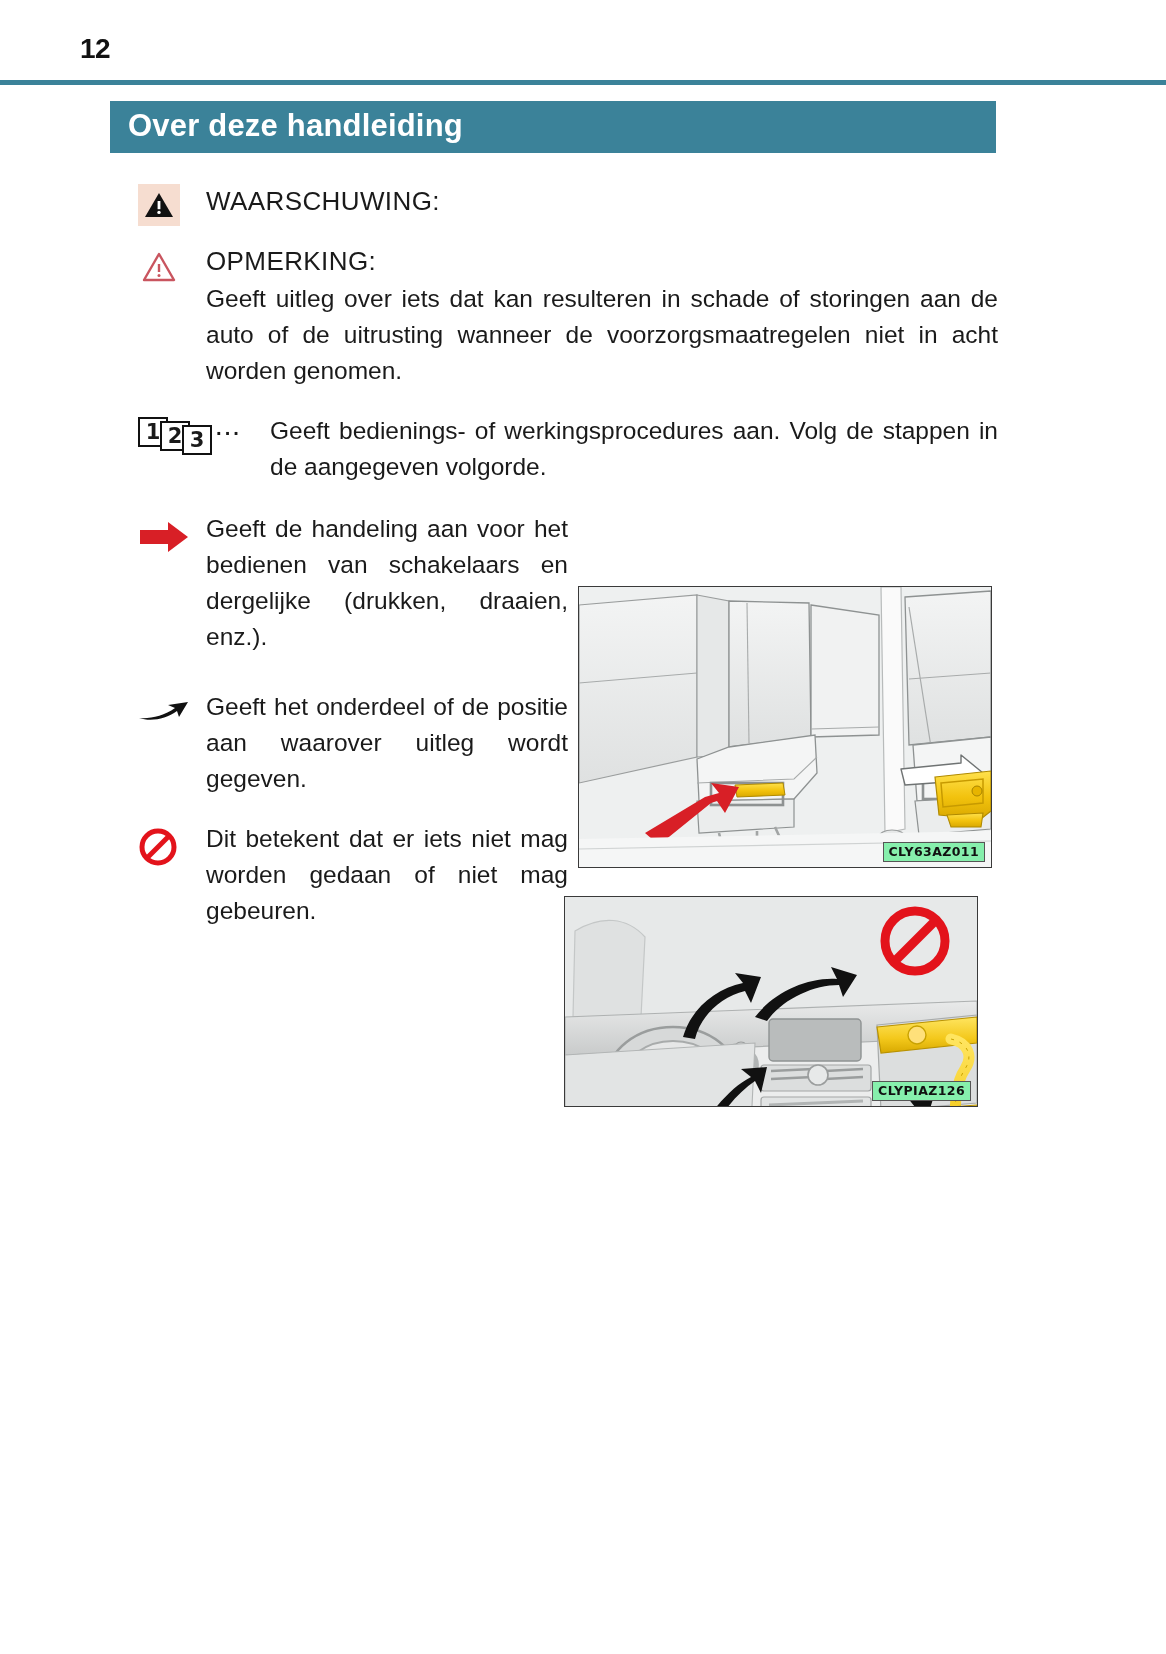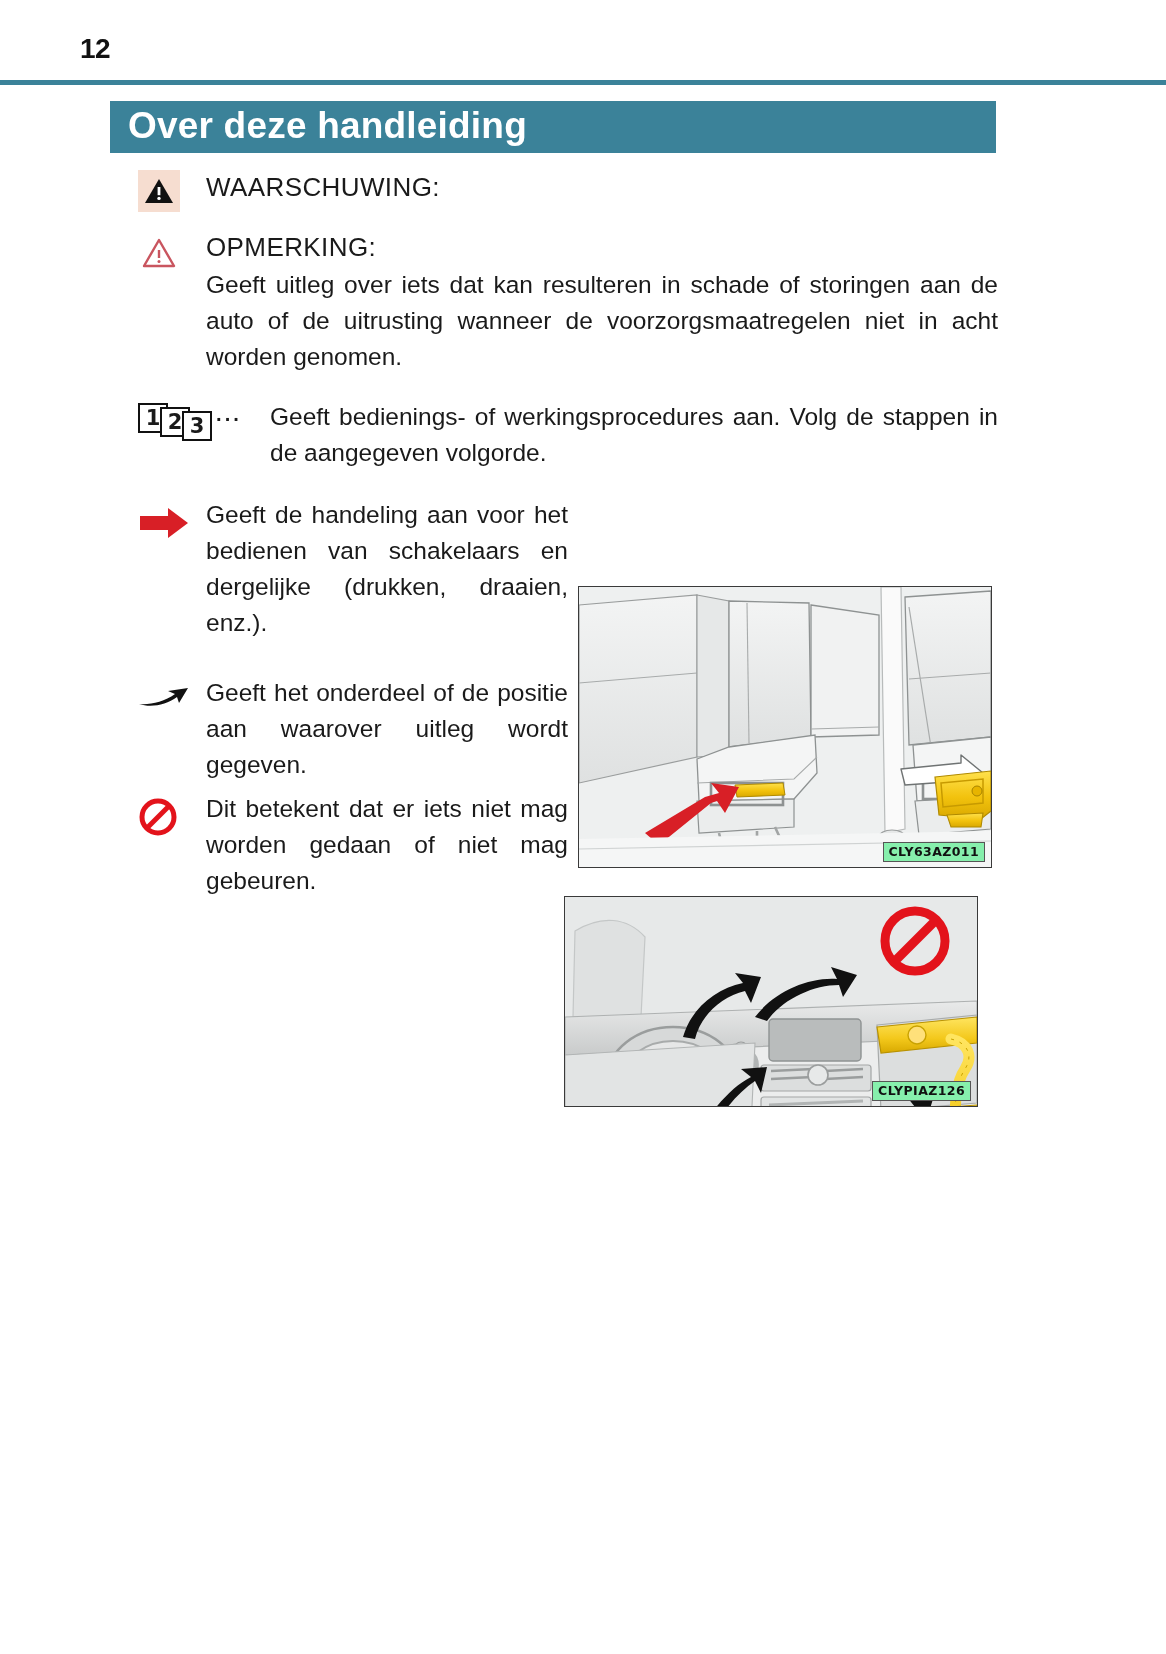--- a/index.html
+++ b/index.html
@@ -39,30 +39,30 @@
     width: 886px;
     height: 52px;
     background: #3b8299;
   }
   .title-bar-text {
     position: absolute;
     left: 18px;
     top: 50%;
     transform: translateY(-52%);
     color: #ffffff;
-    font-size: 37px;
+    font-size: 31px;
     font-weight: bold;
     letter-spacing: 0.2px;
   }
 
   
   .content {
     position: absolute;
     left: 138px;
-    top: 168px;
+    top: 182px;
     width: 860px;
   }
 
   .block { position: relative; margin-bottom: 18px; }
 
   .icon-col {
     position: absolute;
     left: 0;
     top: 0;
     width: 60px;
@@ -212,21 +212,21 @@
       <div class="icon-arrow-red">
         <svg width="52" height="32" viewBox="0 0 52 32" aria-hidden="true">
           <polygon points="2,9 30,9 30,1 50,16 30,31 30,23 2,23" fill="#d81f26"></polygon>
         </svg>
       </div>
     </div>
     <div class="txt justify" style="width:362px;">Geeft de handeling aan voor het bedienen van schakelaars en dergelijke (drukken, draaien, enz.).</div>
   </div>
 
 
-  <div class="block" style="margin-bottom:8px; width:430px;">
+  <div class="block" style="margin-bottom:24px; width:430px;">
     <div class="icon-col">
       <div class="icon-swoosh">
         <svg width="52" height="26" viewBox="0 0 52 26" aria-hidden="true">
           <path d="M1,19 C12,20 26,17 37,9 L30,6 L50,3 L41,18 L39,12 C28,20 13,23 1,19 Z" fill="#111111"></path>
         </svg>
       </div>
     </div>
     <div class="txt justify" style="width:362px;">Geeft het onderdeel of de positie aan waarover uitleg wordt gegeven.</div>
   </div>
 

